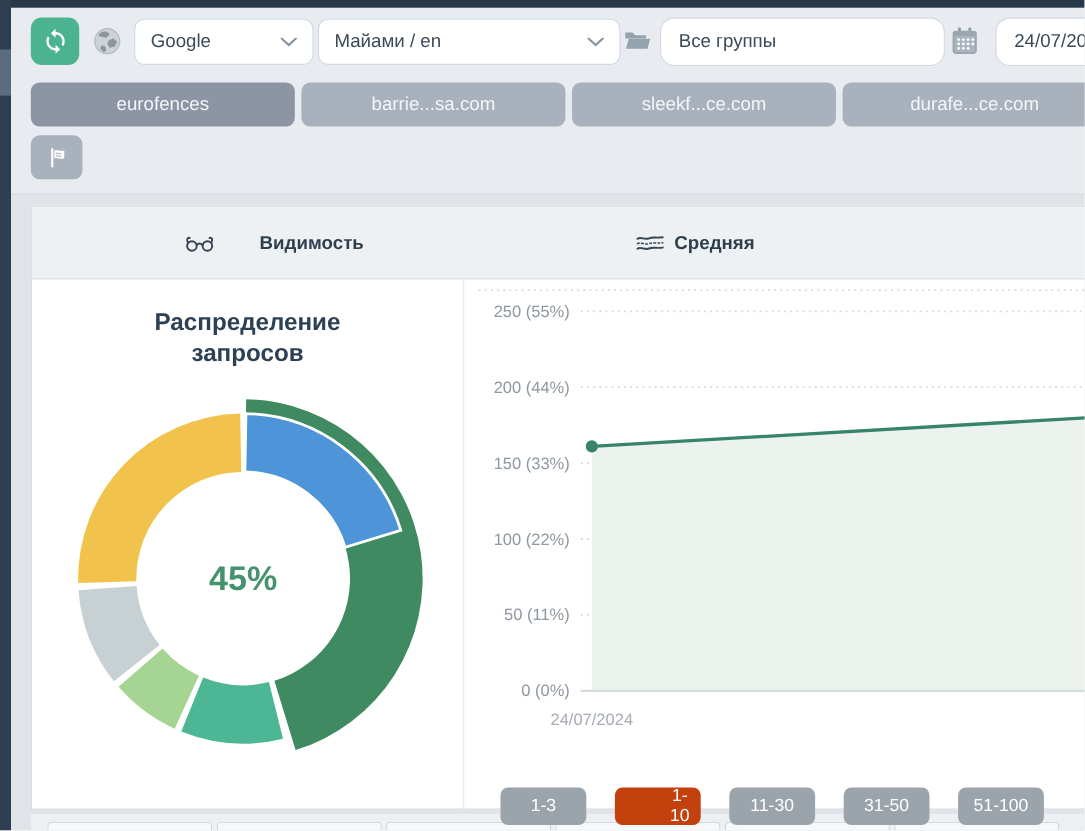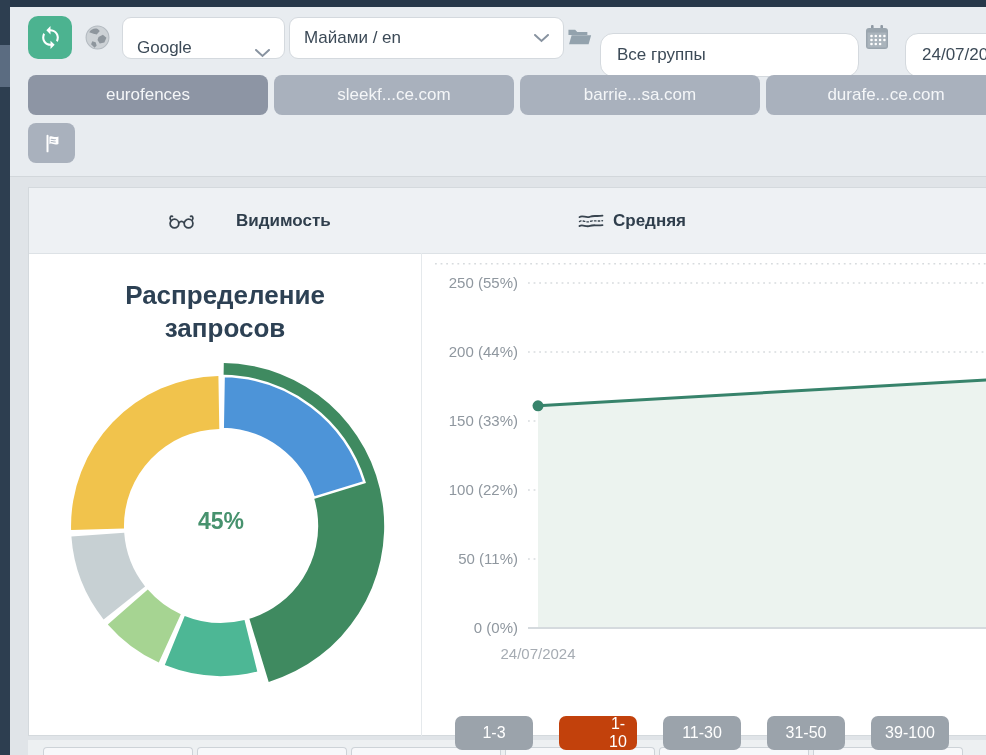--- a/index.html
+++ b/index.html
@@ -12,42 +12,42 @@
   .topbar{position:absolute;left:0;top:0;width:986px;height:7px;background:#27384a;z-index:30;}
   .vscroll{position:absolute;left:0;top:0;width:10px;height:755px;background:#2d3e50;z-index:31;}
   .vthumb{position:absolute;left:0;top:45px;width:10px;height:42px;background:#5b6c81;}
 
   
   .toolbar-strip{position:absolute;left:10px;top:7px;width:976px;height:169px;background:#e8ecf0;border-bottom:1px solid #d2d7db;z-index:5;}
   .refresh-btn{position:absolute;left:18px;top:9px;width:44px;height:43px;border:none;border-radius:10px;background:#4cb390;display:flex;align-items:center;justify-content:center;cursor:pointer;}
   .globe{position:absolute;left:74px;top:17px;}
   .select,.tinput{position:absolute;background:#fff;border:1px solid #d4d9de;box-sizing:border-box;display:flex;align-items:center;font-size:17px;color:#3c4a57;cursor:pointer;}
   .select{top:10px;height:42px;border-radius:9px;padding:0 14px;justify-content:space-between;}
-  #sel-engine{left:112px;width:163px;align-items:flex-end;}
+  #sel-engine{left:112px;width:163px;}
   #sel-region{left:279px;width:275px;}
-  .tinput{top:26px;height:44px;border-radius:13px;padding:0 16px;}
+  .tinput{top:9px;height:44px;border-radius:13px;padding:0 16px;}
   #inp-groups{left:590px;width:259px;}
   #inp-date{left:895px;width:118px;border-radius:13px 0 0 13px;white-space:nowrap;overflow:hidden;}
   .folder{position:absolute;left:557px;top:20px;}
   .calendar{position:absolute;left:855px;top:17px;}
   .chips-row{position:absolute;left:18px;display:flex;gap:6px;}
   #chips-row-1{top:68px;} #chips-row-2{top:116px;}
   .chip{height:40px;width:240px;border-radius:8px;background:#a9b1bd;color:#f4f6f8;font-size:17px;display:flex;align-items:center;justify-content:center;cursor:pointer;box-sizing:border-box;white-space:nowrap;}
   .chip.selected{background:#8d95a4;}
   .chip.flag-chip{width:47px;}
 
   
   .panel{position:absolute;left:28px;top:187px;width:970px;height:549px;background:#fff;border:1px solid #d4d9dd;box-sizing:border-box;z-index:4;}
   .panel-header{position:relative;height:65px;background:#eef1f4;border-bottom:1px solid #dde2e6;}
   .tab{position:absolute;top:0;height:65px;display:flex;align-items:center;gap:9px;font-size:17px;font-weight:bold;color:#2f3e4c;cursor:pointer;}
   #tab-vis{left:138px;gap:40px;} #tab-avg{left:549px;}
   .panel-body{position:absolute;left:0;top:65px;right:0;bottom:0;}
-  .donut-title{position:absolute;left:86px;top:26px;width:220px;text-align:center;font-size:26px;font-weight:bold;color:#2d4154;line-height:1.25;}
+  .donut-title{position:absolute;left:86px;top:26px;width:220px;text-align:center;font-size:22px;font-weight:bold;color:#2d4154;line-height:1.25;}
   #donut-svg{position:absolute;left:0;top:0;width:392px;height:483px;}
-  .center-label{position:absolute;left:122px;top:255px;width:140px;text-align:center;font-size:23px;font-weight:bold;color:#47926e;}
+  .center-label{position:absolute;left:122px;top:255px;width:140px;text-align:center;font-size:31px;font-weight:bold;color:#47926e;}
   .divider{position:absolute;left:392px;top:0;width:1px;height:483px;background:#e5e9ec;}
   #line-svg{position:absolute;left:392px;top:0;width:576px;height:420px;}
   .pos-row{position:absolute;left:426px;top:431px;display:flex;gap:26px;}
   .pos-btn{width:78px;height:34px;border:none;border-radius:7px;background:#9ba3ab;color:#fff;font-size:16px;font-family:inherit;display:flex;align-items:center;justify-content:center;cursor:pointer;margin-top:32px;}
   .pos-btn.active{background:#c2410c;padding-left:46px;}
 
   
   .next-strip{position:absolute;left:28px;top:740px;width:958px;height:15px;background:#edf0f2;z-index:3;}
   .cellbox{position:absolute;bottom:0;height:8px;width:150px;background:#f7f8fa;border:1px solid #cdd3d8;border-bottom:none;border-radius:4px 4px 0 0;box-sizing:border-box;}
 </style>
@@ -132,24 +132,24 @@
 
   <div class="tinput" id="inp-date">
     <span>24/07/2024</span>
   </div>
 
   <div class="chips-row" id="chips-row-1">
     <div class="chip selected">
         <span>eurofences</span>
       </div>
     <div class="chip">
+        <span>barrie...sa.com</span>
+      </div>
+    <div class="chip">
         <span>sleekf...ce.com</span>
-      </div>
-    <div class="chip">
-        <span>barrie...sa.com</span>
       </div>
     <div class="chip">
         <span>durafe...ce.com</span>
       </div>
   </div>
   <div class="chips-row" id="chips-row-2">
     <div class="chip flag-chip">
       <span style="display:flex;">
         <svg width="21" height="21" viewBox="0 0 20 20">
           <path d="M6.2 17.5V2.5" stroke="#fff" stroke-width="1.9" stroke-linecap="round"></path>
@@ -217,21 +217,21 @@
         <line x1="107" y1="375" x2="576" y2="375" stroke="#d5dade" stroke-width="2"></line>
         <line x1="117" y1="152.82000000000002" x2="570" y2="126.60000000000002" stroke="#37836b" stroke-width="3"></line>
         <circle cx="117" cy="152.82000000000002" r="5.5" fill="#37836b"></circle>
         <text x="117" y="406" text-anchor="middle" fill="#a6acb3" font-size="15" font-family="Liberation Sans, sans-serif">24/07/2024</text>
       </svg>
     <div class="pos-row" id="pos-row">
         <button class="pos-btn">1-3</button>
         <button class="pos-btn active">1-10</button>
         <button class="pos-btn">11-30</button>
         <button class="pos-btn">31-50</button>
-        <button class="pos-btn">39-100</button>
+        <button class="pos-btn">51-100</button>
       </div>
   </div>
 </div>
 
 <div class="next-strip">
   <div class="cellbox" style="left:15px"></div>
   <div class="cellbox" style="left:169px"></div>
   <div class="cellbox" style="left:323px"></div>
   <div class="cellbox" style="left:477px"></div>
   <div class="cellbox" style="left:631px"></div>

